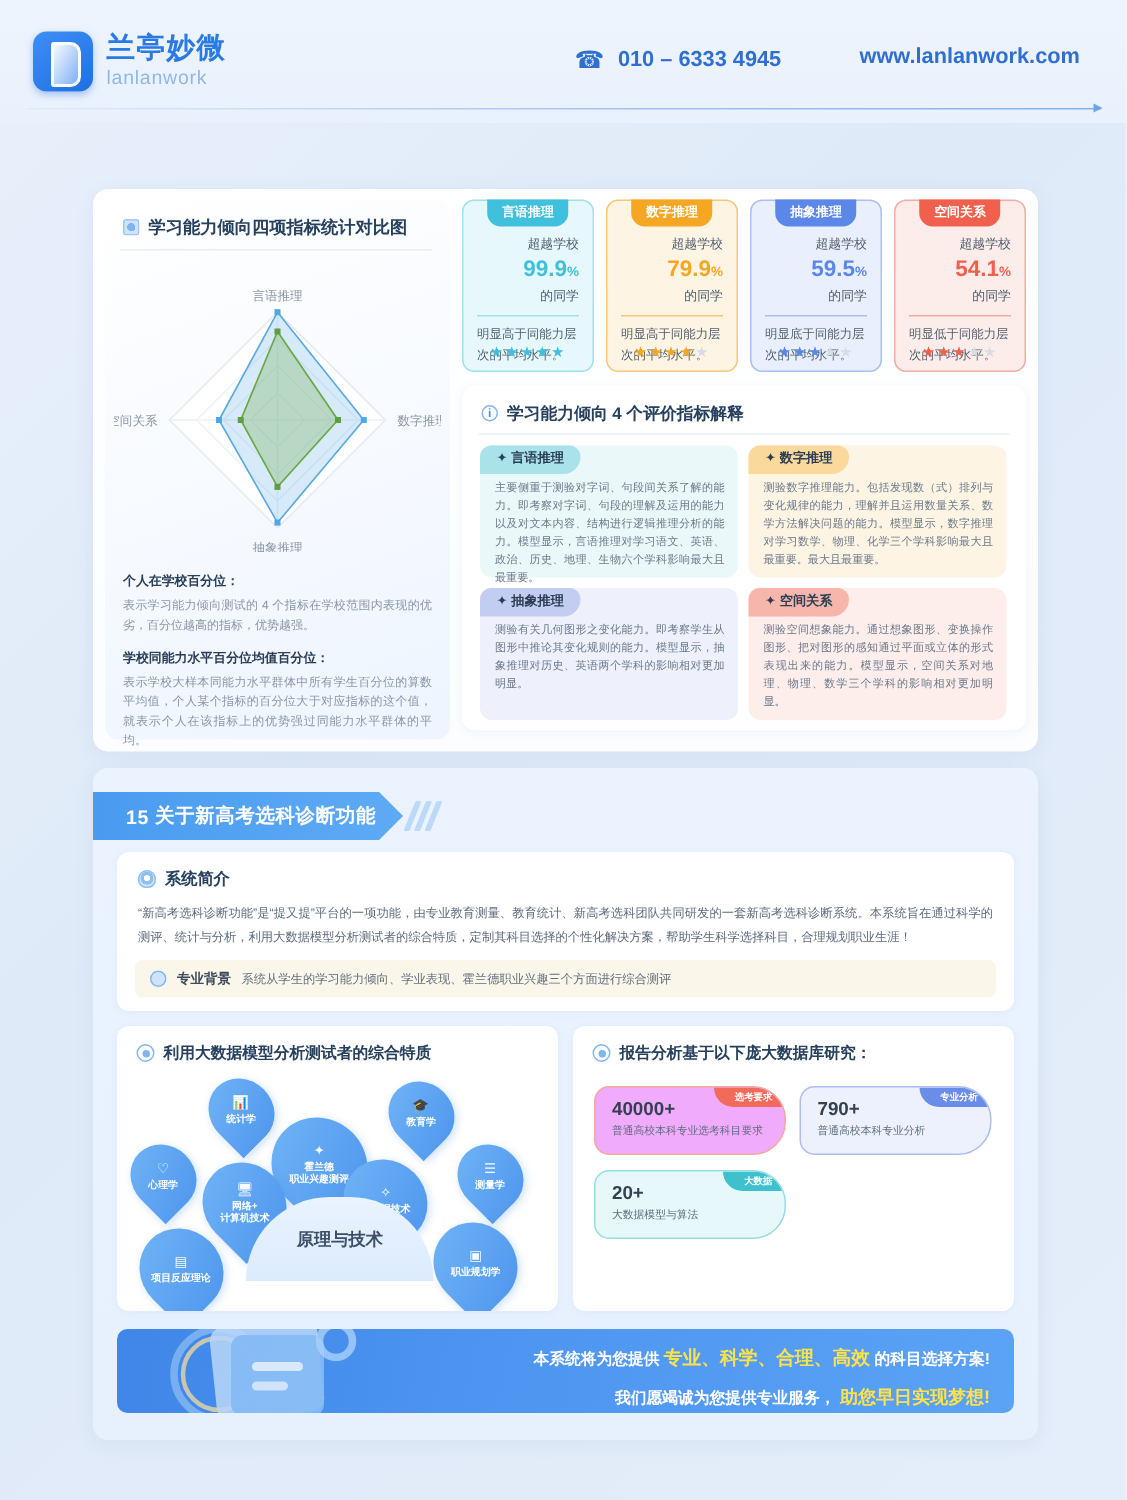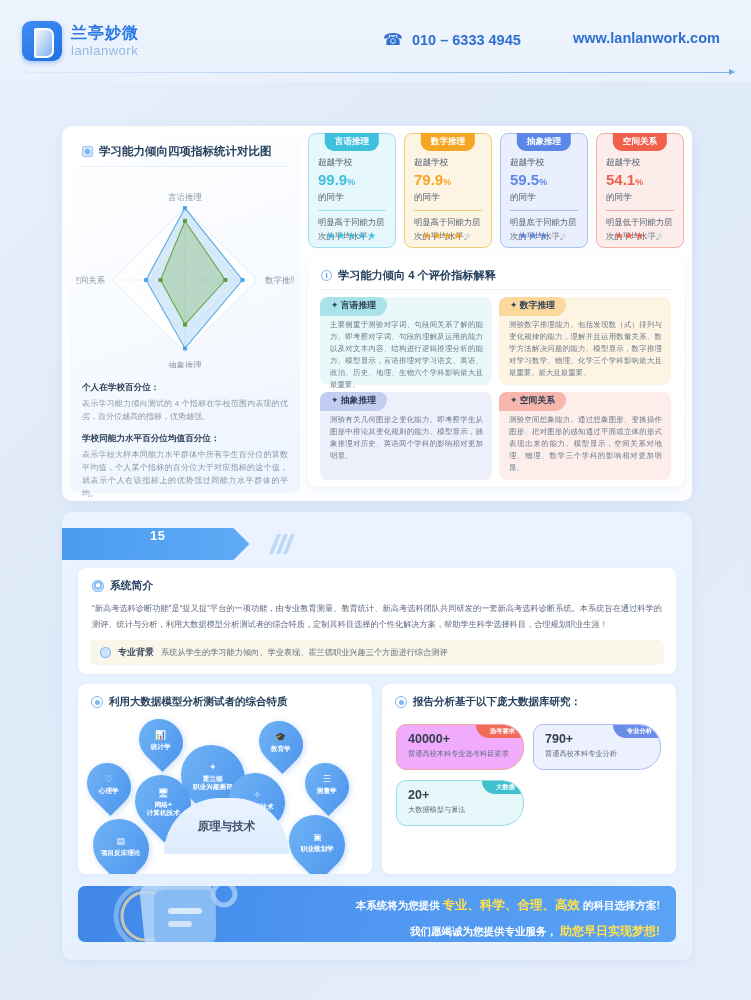--- a/index.html
+++ b/index.html
@@ -21,21 +21,21 @@
   .logo-mark {
     width: 40px; height: 40px; border-radius: 9px;
     background: linear-gradient(145deg,#3f8ef7 0%, #1f6fe0 100%);
     position: relative; box-shadow: 0 2px 5px rgba(40,110,220,.35);
   }
   .logo-mark:after {
     content:""; position:absolute; left:12px; top:7px; width:16px; height:26px;
     border:2px solid #fff; border-radius: 2px 7px 7px 2px;
     background: linear-gradient(120deg, rgba(255,255,255,.95), rgba(210,232,255,.5));
   }
-  .logo-text-cn { font-size: 16px; font-weight: 700; color: #2b7ae4; letter-spacing: 1px; line-height: 1.1; }
+  .logo-text-cn { font-size: 19px; font-weight: 700; color: #2b7ae4; letter-spacing: 1px; line-height: 1.1; }
   .logo-text-en { font-size: 13px; color: #8fb8e6; letter-spacing: .5px; margin-top: 1px; }
   .hdr-contact {
     position: absolute; left: 383px; top: 30px; display: flex; align-items: center; gap: 9px;
     font-size: 14.5px; color: #2e6fd0; font-weight: 600;
   }
   .phone-icon { font-size: 16px; color: #2f6fd0; }
   .hdr-site {
     position: absolute; left: 573px; top: 30px; font-size: 14.5px; color: #2f6fd0; font-weight: 700;
   }
   .hdr-rule {
@@ -74,21 +74,21 @@
   .rn-h { font-size: 8.6px; font-weight:700; color:#2b3f59; margin-top:9px; }
   .rn-p { font-size: 8px; color:#8a96a8; line-height:1.62; margin-top:4px; text-align: justify;}
 
   
   .metrics { position:absolute; left:308px; top:133px; width:376px; height:115px; display:flex; gap:8px; }
   .mcard { width: 90px; border-radius: 8px; border:1px solid; position: relative; padding: 22px 9px 8px; }
   .mtab {
     position: absolute; left: 50%; transform: translateX(-50%); top: -1px;
     padding: 2.5px 10px 3px; border-radius: 0 0 9px 9px; font-size: 8.6px; color:#fff; font-weight:700; white-space: nowrap;
   }
-  .mline1 { font-size: 8.6px; color:#51606f; line-height:1.5; }
+  .mline1 { font-size: 8.6px; color:#51606f; line-height:1.5;text-align:right; }
   .mpct { font-size: 15px; font-weight: 700; }
   .mpct small { font-size: 9px; }
   .mdiv { height:1px; margin: 6px 0 5px; }
   .mline2 { font-size: 8.3px; color:#51606f; line-height:1.62; }
   .stars { position:absolute; left:0; bottom:6px; width:100%; text-align:center; font-size:10px; letter-spacing:1.2px; }
 
   
   .expl { position:absolute; left:308px; top:257px; width:376px; height:230px; background:#fff; border-radius:9px;
           box-shadow: 0 1px 6px rgba(110,150,205,.10); }
   .expl-head { position:absolute; left:13px; top:11px; display:flex; align-items:center; gap:6px;
@@ -102,21 +102,21 @@
           font-size:8.8px; font-weight:700; color:#2c3e55; display:flex; align-items:center; gap:4px; }
   .ebody { font-size:7.4px; line-height:1.63; color:#6b798b; text-align: justify; }
 
   
   .sec15 { position:absolute; left:62px; top:512px; width:630px; height:448px;
     background: linear-gradient(180deg,#eaf3ff 0%, #e7f1fe 100%); border-radius:10px;
     box-shadow: 0 2px 12px rgba(100,140,200,.10); }
   .banner15 { position:absolute; left:0; top:16px; height:32px; display:flex; align-items:center;
               padding:0 18px 0 22px; color:#fff; font-size:13px; font-weight:700; letter-spacing:.4px;
               background: linear-gradient(90deg,#4a9bf0 0%, #5eaaf5 100%);
-              clip-path: polygon(0 0, calc(100% - 16px) 0, 100% 50%, calc(100% - 16px) 100%, 0 100%); flex-direction: column; }
+              clip-path: polygon(0 0, calc(100% - 16px) 0, 100% 50%, calc(100% - 16px) 100%, 0 100%); }
   .banner15-tail { position:absolute; top:22px; height:20px; width:28px; display:flex; gap:3px; }
   .banner15-tail i { width:4px; height:100%; background:#bcd9f7; display:block;
                      transform: skewX(-22deg); border-radius:1px; }
 
   .intro { position:absolute; left:16px; top:56px; width:598px; height:106px; background:#fff; border-radius:8px;
            box-shadow:0 1px 5px rgba(110,150,205,.08); padding:11px 14px; }
   .intro-h { display:flex; align-items:center; gap:6px; font-size:10.8px; font-weight:700; color:#26405e;font-family:Liberation Mono, monospace; }
   .shield {
     width:12px; height:12px; border-radius:50% 50% 45% 45%;
     background: radial-gradient(circle at 50% 45%, #fff 0 22%, #8fc0f2 23% 48%, #cfe4fb 49%);

